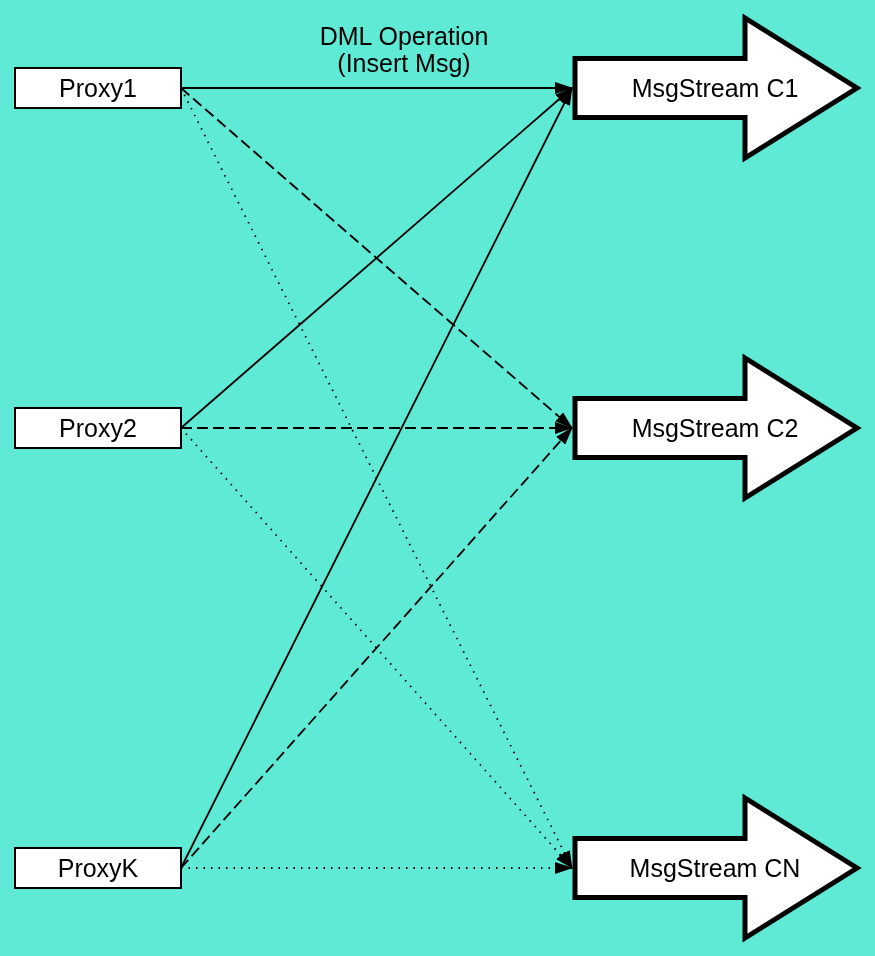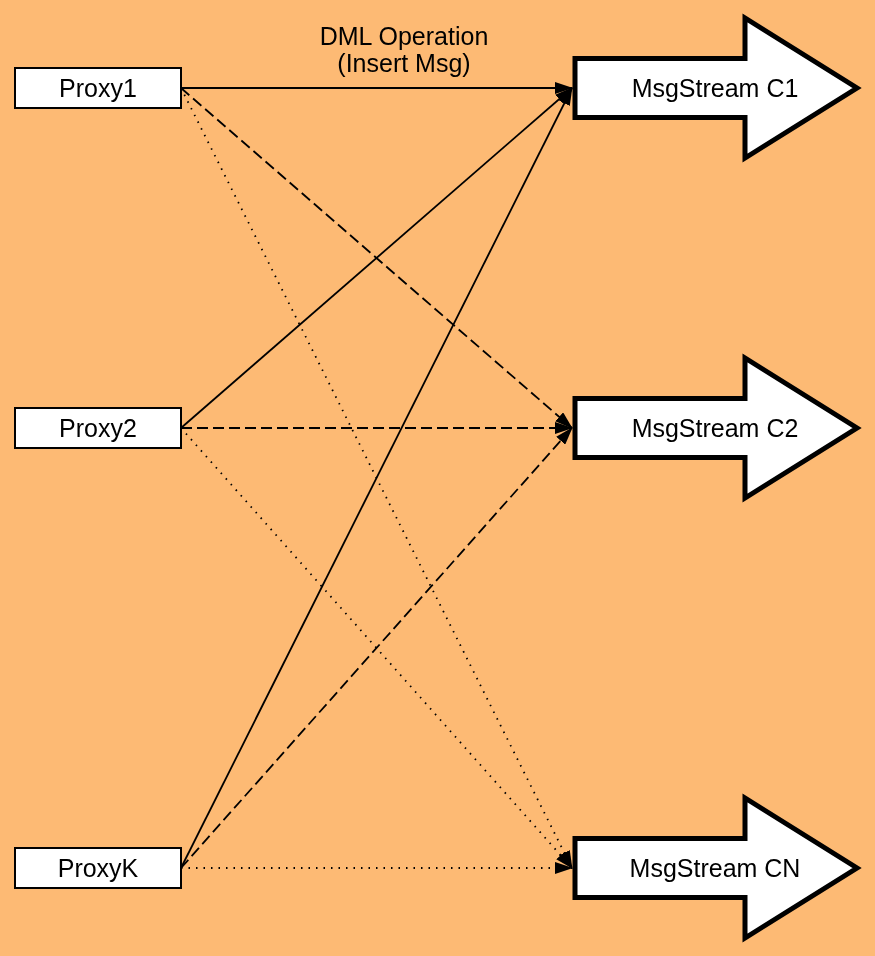--- a/index.html
+++ b/index.html
@@ -4,21 +4,21 @@
 <style>
   html, body {
     margin: 0;
     padding: 0;
     background: #ffffff;
   }
   .page {
     position: relative;
     width: 875px;
     height: 956px;
-    background: #fdba74;
+    background: #5eead4;
     overflow: hidden;
   }
   .lbl {
     font-family: "Liberation Sans", sans-serif;
     font-size: 25px;
     fill: #000000;
     text-anchor: middle;
   }
   .proxy {
     fill: #ffffff;

